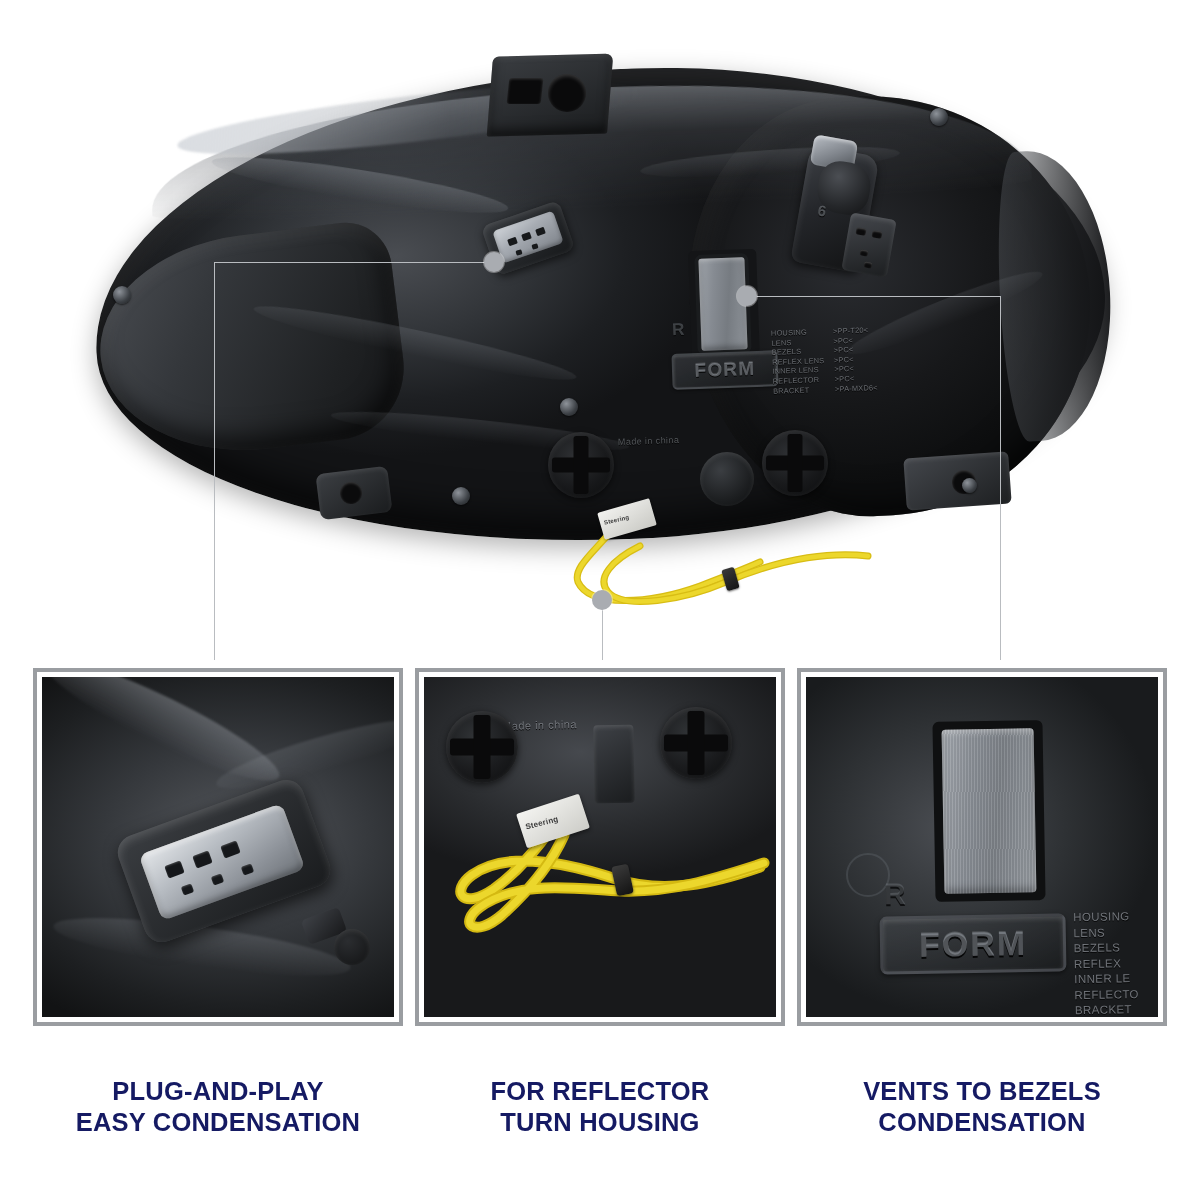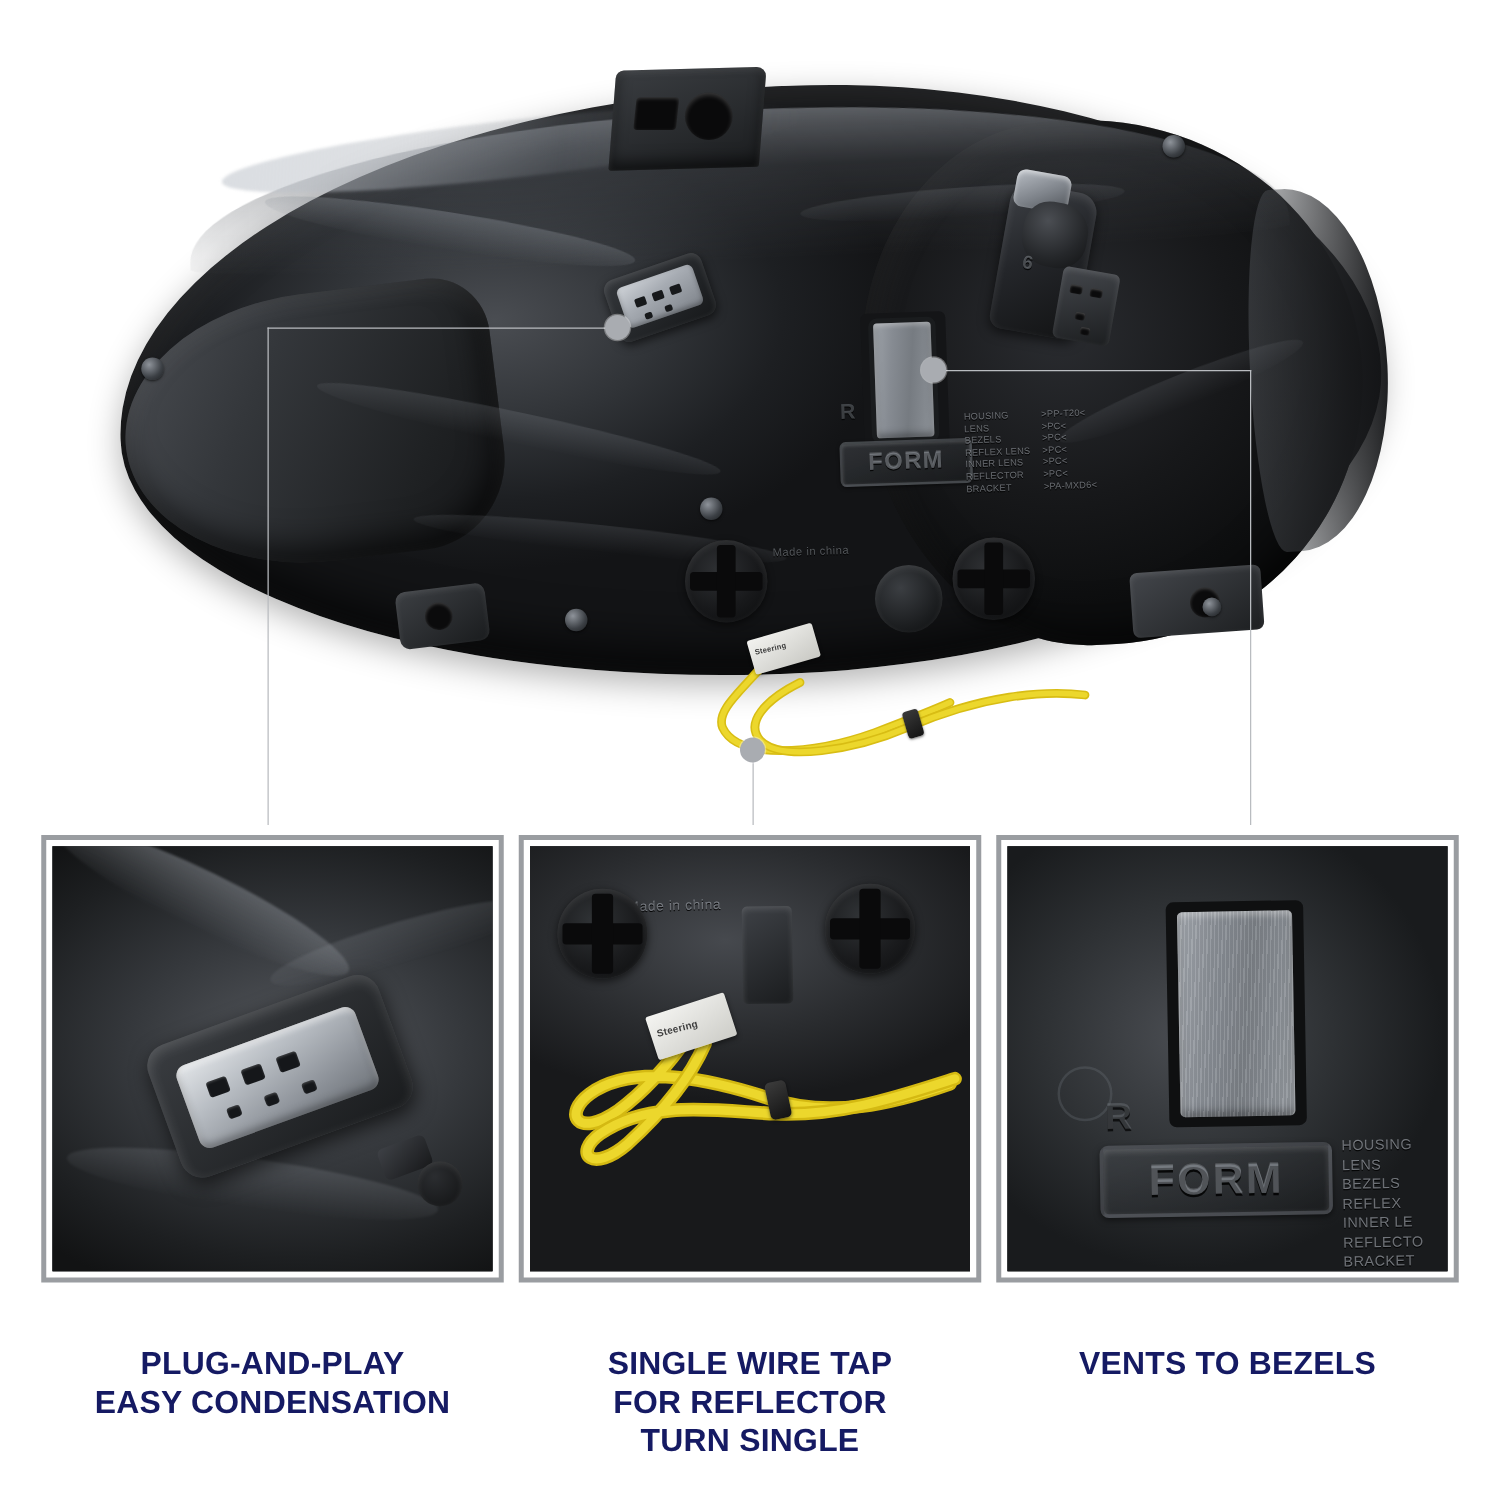--- a/index.html
+++ b/index.html
@@ -619,20 +619,20 @@
     </div>
   </div>
 </div>
 
 <div class="caption" style="left:33px;">
   <div>PLUG-AND-PLAY</div>
   <div>EASY CONDENSATION</div>
 </div>
 
 <div class="caption" style="left:415px;">
-  <div>SINGLE WIRE TAP</div>
   <div>FOR REFLECTOR</div>
-  <div>TURN SINGLE</div>
+  <div>TURN HOUSING</div>
 </div>
 
 <div class="caption" style="left:797px;">
   <div>VENTS TO BEZELS</div>
+  <div>CONDENSATION</div>
 </div>
 
 </body></html>

